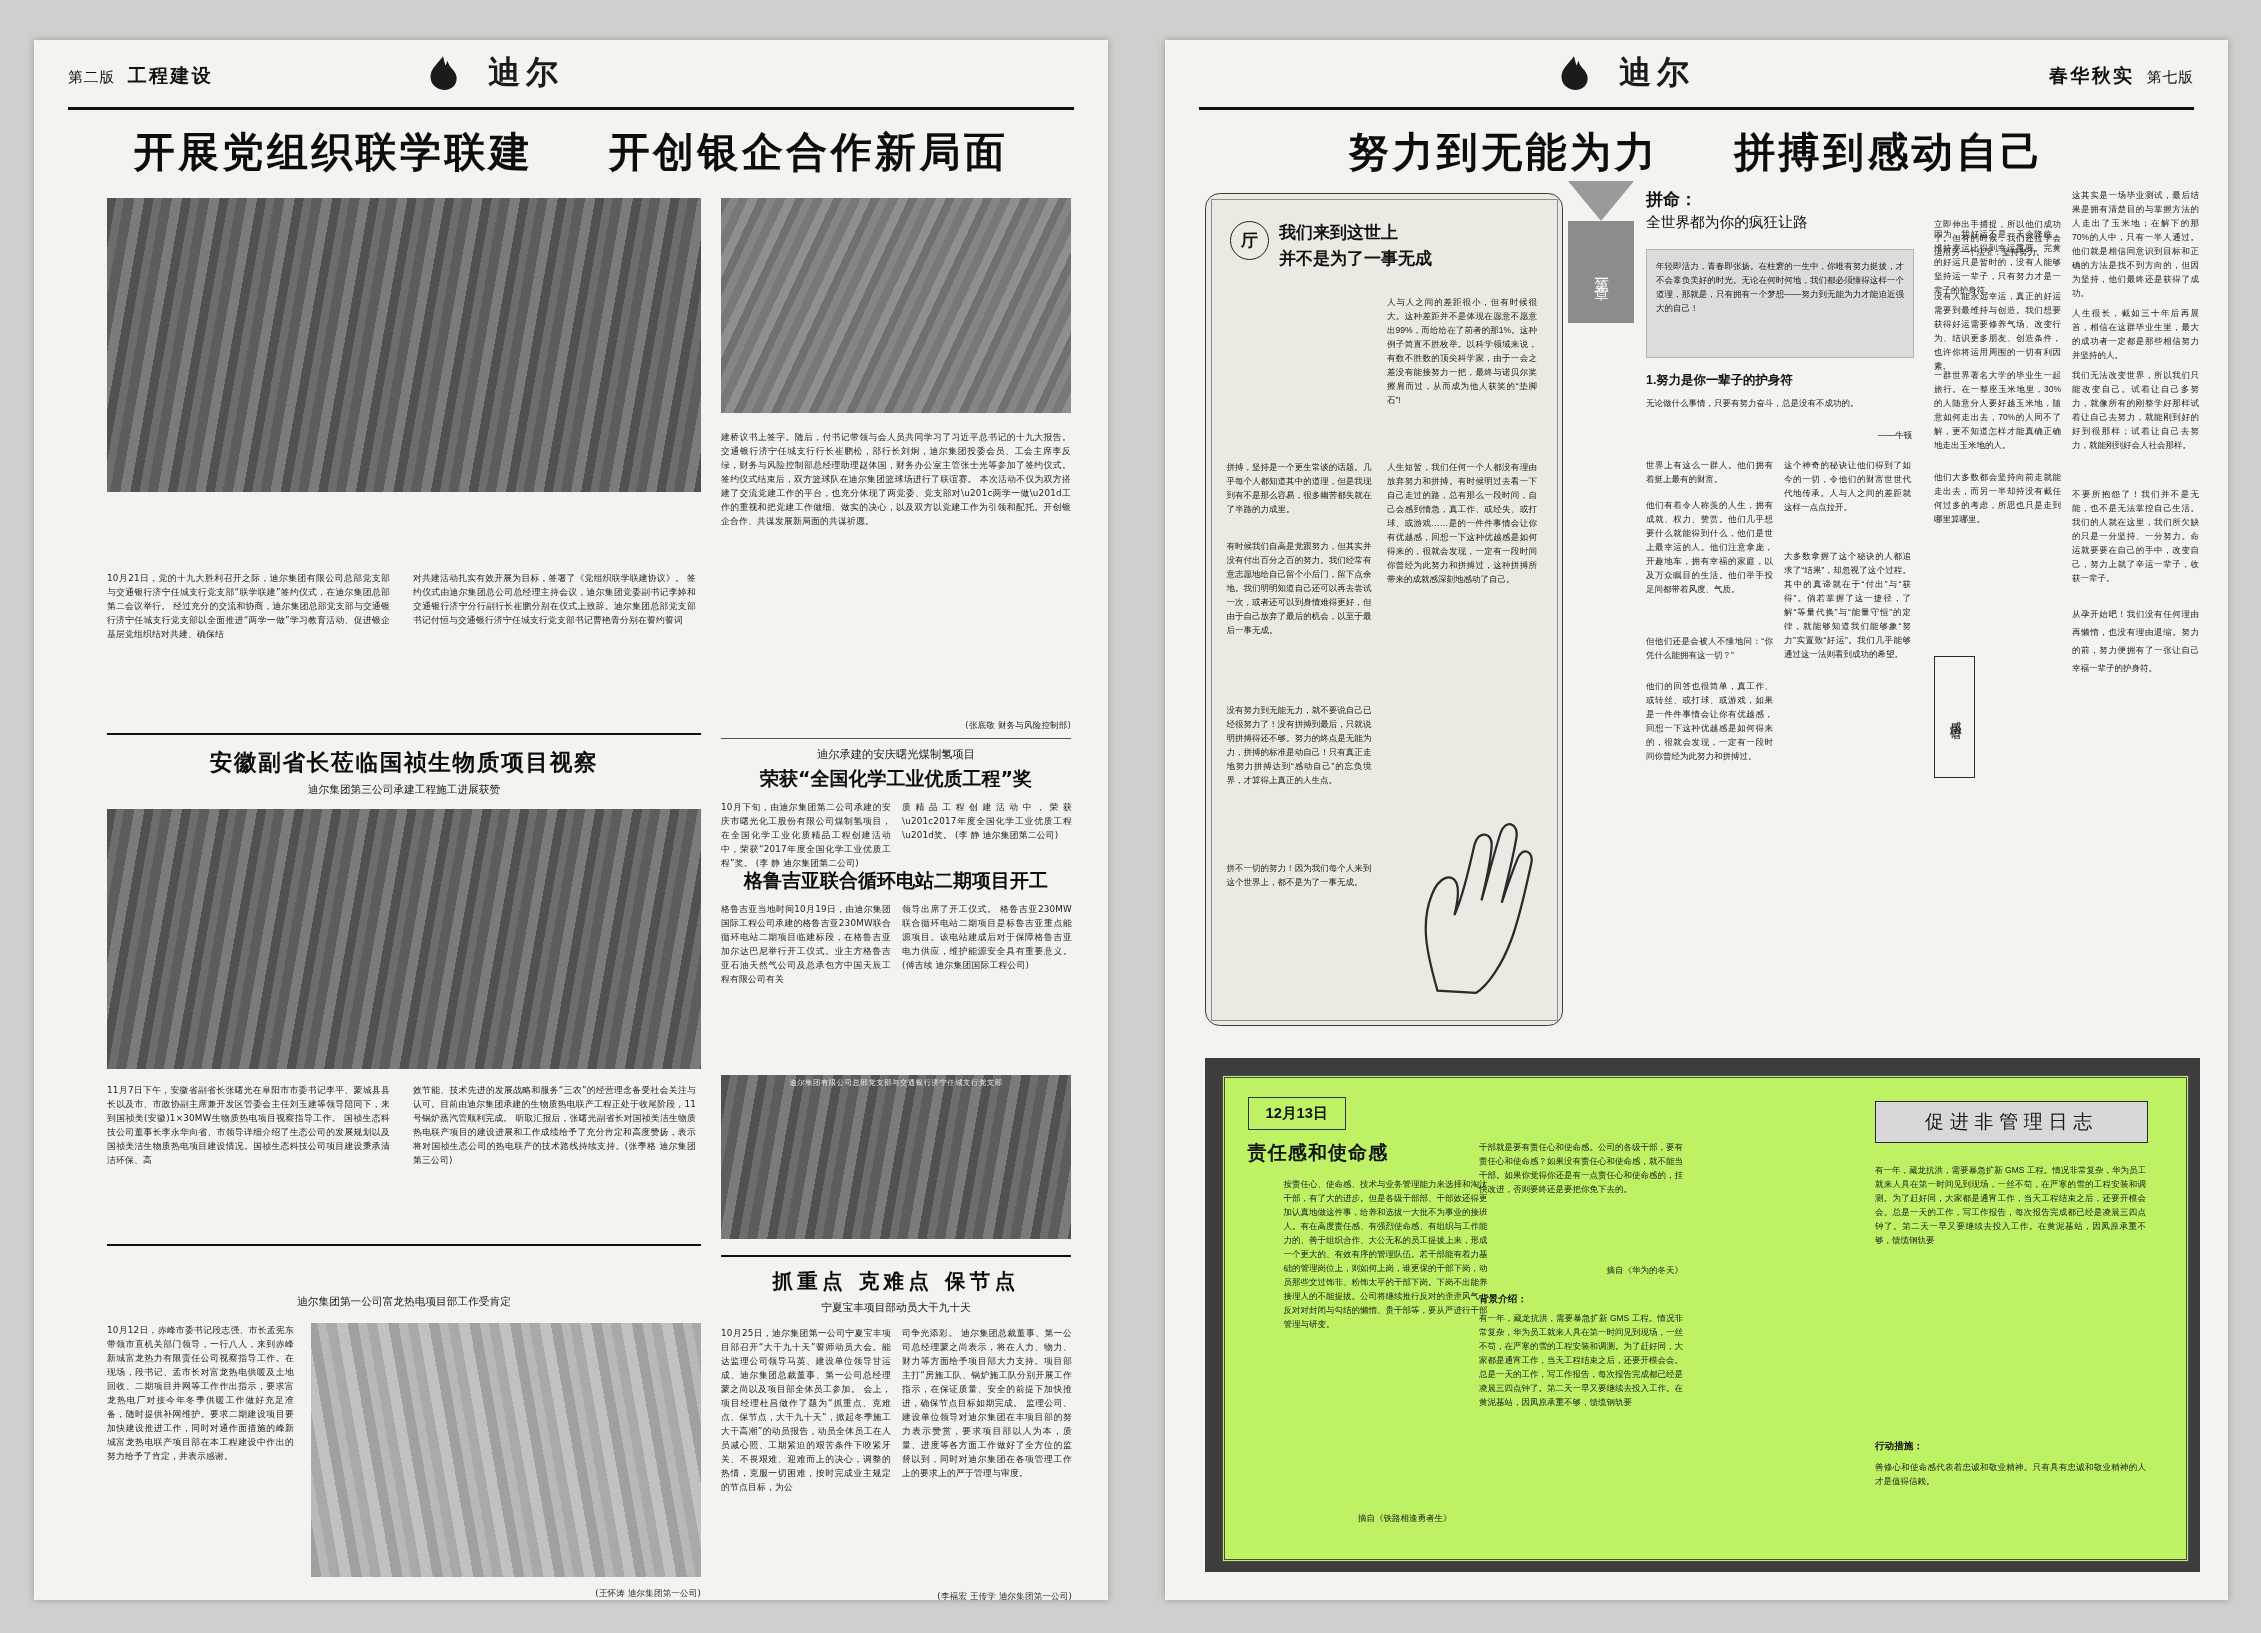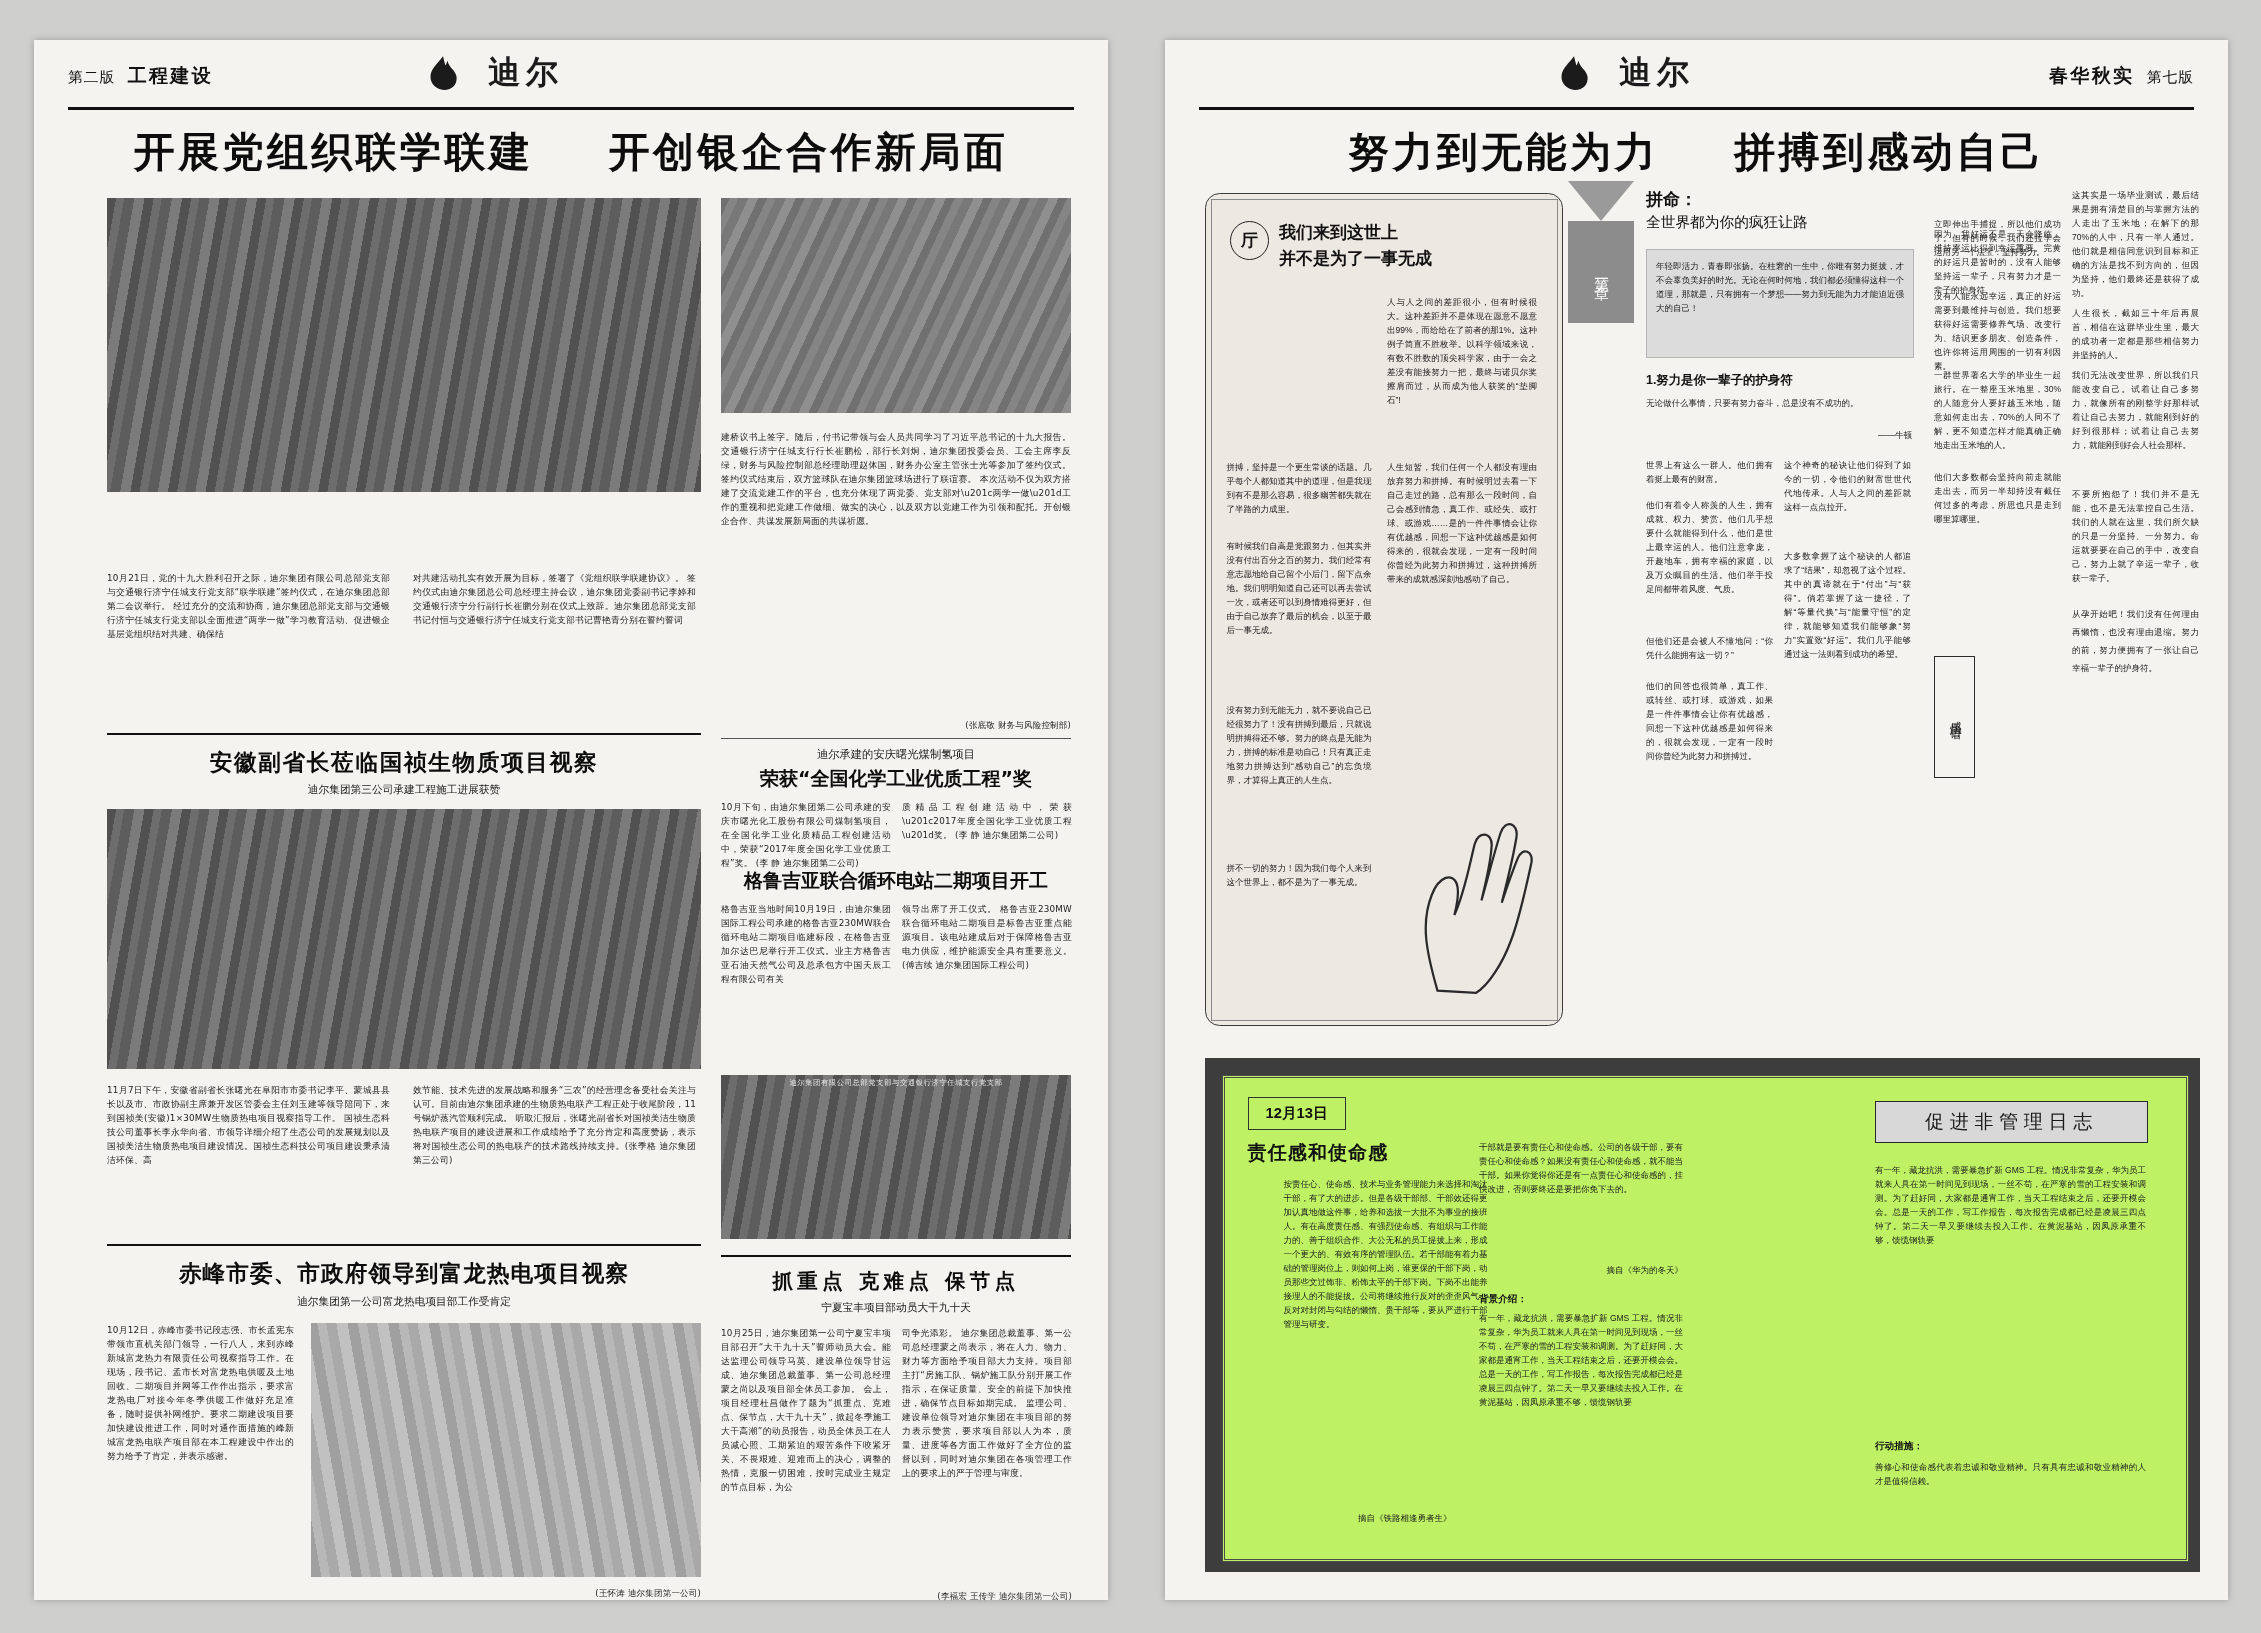--- a/index.html
+++ b/index.html
@@ -115,21 +115,20 @@
       </div>
     <div class="col-text" style="left:73px;top:1043px;width:283px;">11月7日下午，安徽省副省长张曙光在阜阳市市委书记李平、蒙城县县长以及市、市政协副主席兼开发区管委会主任刘玉建等领导陪同下，来到国祯美(安徽)1×30MW生物质热电项目视察指导工作。
 
 国祯生态科技公司董事长李永华向省、市领导详细介绍了生态公司的发展规划以及国祯美洁生物质热电项目建设情况。国祯生态科技公司项目建设秉承清洁环保、高</div>
     <div class="col-text" style="left:379px;top:1043px;width:283px;">效节能、技术先进的发展战略和服务“三农”的经营理念备受社会关注与认可。目前由迪尔集团承建的生物质热电联产工程正处于收尾阶段，11号锅炉蒸汽管顺利完成。
 
 听取汇报后，张曙光副省长对国祯美洁生物质热电联产项目的建设进展和工作成绩给予了充分肯定和高度赞扬，表示将对国祯生态公司的热电联产的技术路线持续支持。(张季格  迪尔集团第三公司)</div>
 
     <div class="hline" style="left:73px;top:1204px;width:594px;"></div>
 
-    <div class="sub-head" style="left:73px;top:1218px;width:594px;font-size:22.6px;letter-spacing:1.1px;">赤峰市委、市政府领导到富龙热电项目视察</div>
     <div class="kicker" style="left:73px;top:1255px;width:594px;">迪尔集团第一公司富龙热电项目部工作受肯定</div>
     <div class="col-text" style="left:73px;top:1283px;width:187px;">10月12日，赤峰市委书记段志强、市长孟宪东带领市直机关部门领导，一行八人，来到赤峰新城富龙热力有限责任公司视察指导工作。在现场，段书记、孟市长对富龙热电供暖及土地回收、二期项目并网等工作作出指示，要求富龙热电厂对接今年冬季供暖工作做好充足准备，随时提供补网维护。要求二期建设项目要加快建设推进工作，同时对通作面措施的峰新城富龙热电联产项目部在本工程建设中作出的努力给予了肯定，并表示感谢。</div>
     <div class="photo light" style="left:277px;top:1283px;width:390px;height:254px;">
         <div class="ph-inner"></div>
       </div>
     <div class="col-text byline" style="left:277px;top:1546px;width:390px;">(王怀涛  迪尔集团第一公司)</div>
 
     <div class="hline t1" style="left:687px;top:698px;width:350px;"></div>
     <div class="kicker" style="left:687px;top:707px;width:350px;font-size:11.3px;">迪尔承建的安庆曙光煤制氢项目</div>
     <div class="sub-head" style="left:687px;top:726px;width:350px;font-size:19px;">荣获“全国化学工业优质工程”奖</div>

